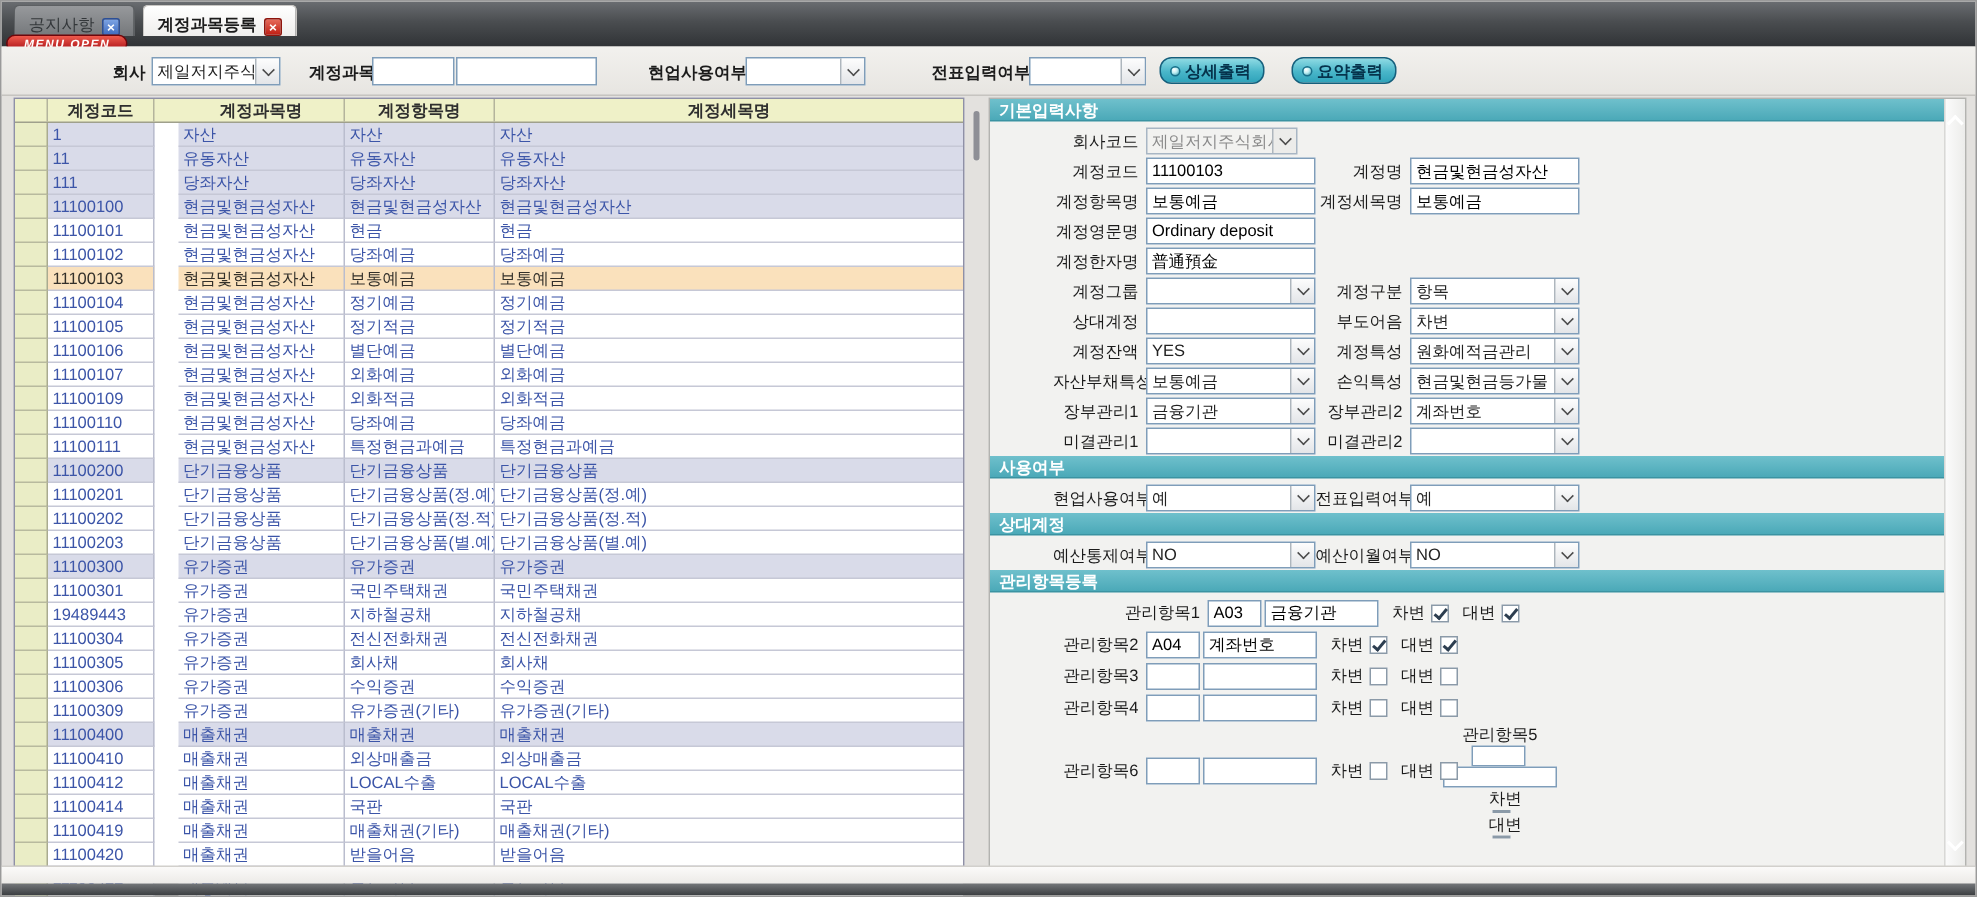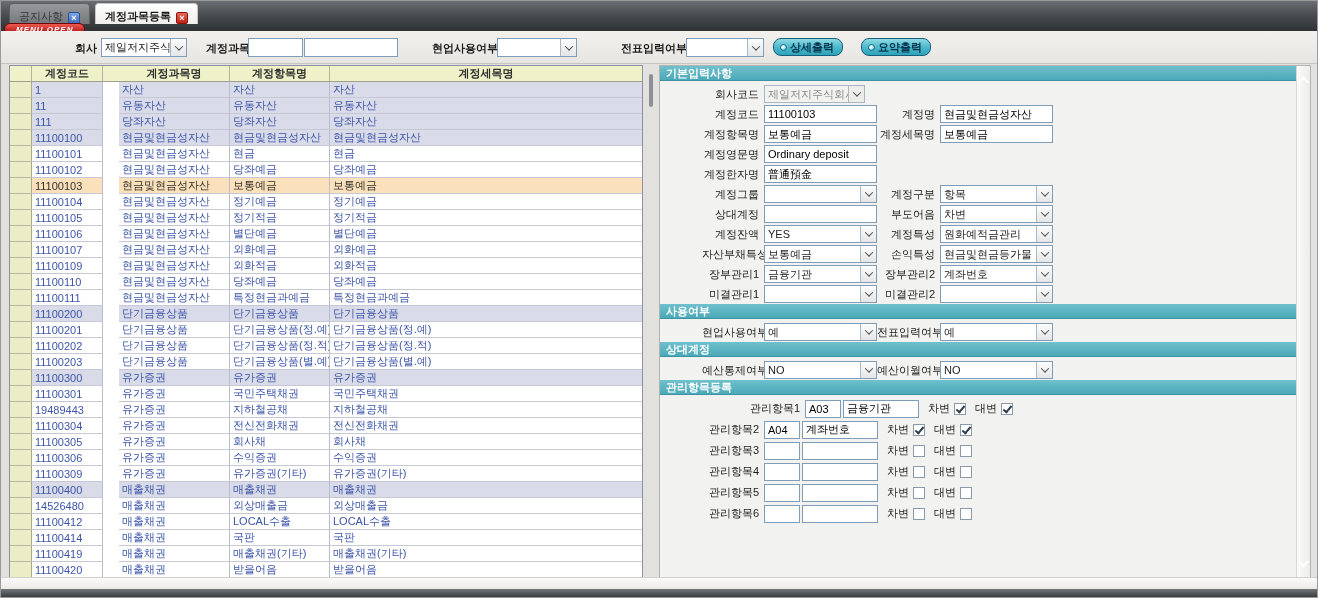--- a/index.html
+++ b/index.html
@@ -327,21 +327,21 @@
           </div>
           <div class="trow group">
             <div class="c c0 sel"></div>
             <div class="c c1">11100400</div>
             <div class="c c2">매출채권</div>
             <div class="c c3">매출채권</div>
             <div class="c c4">매출채권</div>
           </div>
           <div class="trow leaf">
             <div class="c c0 sel"></div>
-            <div class="c c1">14526480</div>
+            <div class="c c1">11100410</div>
             <div class="c c2">매출채권</div>
             <div class="c c3">외상매출금</div>
             <div class="c c4">외상매출금</div>
           </div>
           <div class="trow leaf">
             <div class="c c0 sel"></div>
             <div class="c c1">11100412</div>
             <div class="c c2">매출채권</div>
             <div class="c c3">LOCAL수출</div>
             <div class="c c4">LOCAL수출</div>
@@ -551,21 +551,21 @@
             </div>
             <div class="frow" style="height: 21px;">
               <span class="lbl">관리항목4</span>
               <input class="fld small" value="" style="">
               <input class="fld mid" value="" style="">
               <span class="cklabel">차변</span>
               <span class="ckbox"></span>
               <span class="cklabel">대변</span>
               <span class="ckbox"></span>
             </div>
-            <div class="frow" style="height: 21px;">
+            <div class="frow" style="height: 21px; flex-direction: column;">
               <span class="lbl">관리항목5</span>
               <input class="fld small" value="" style="">
               <input class="fld mid" value="" style="">
               <span class="cklabel">차변</span>
               <span class="ckbox"></span>
               <span class="cklabel">대변</span>
               <span class="ckbox"></span>
             </div>
             <div class="frow" style="height: 21px;">
               <span class="lbl">관리항목6</span>

